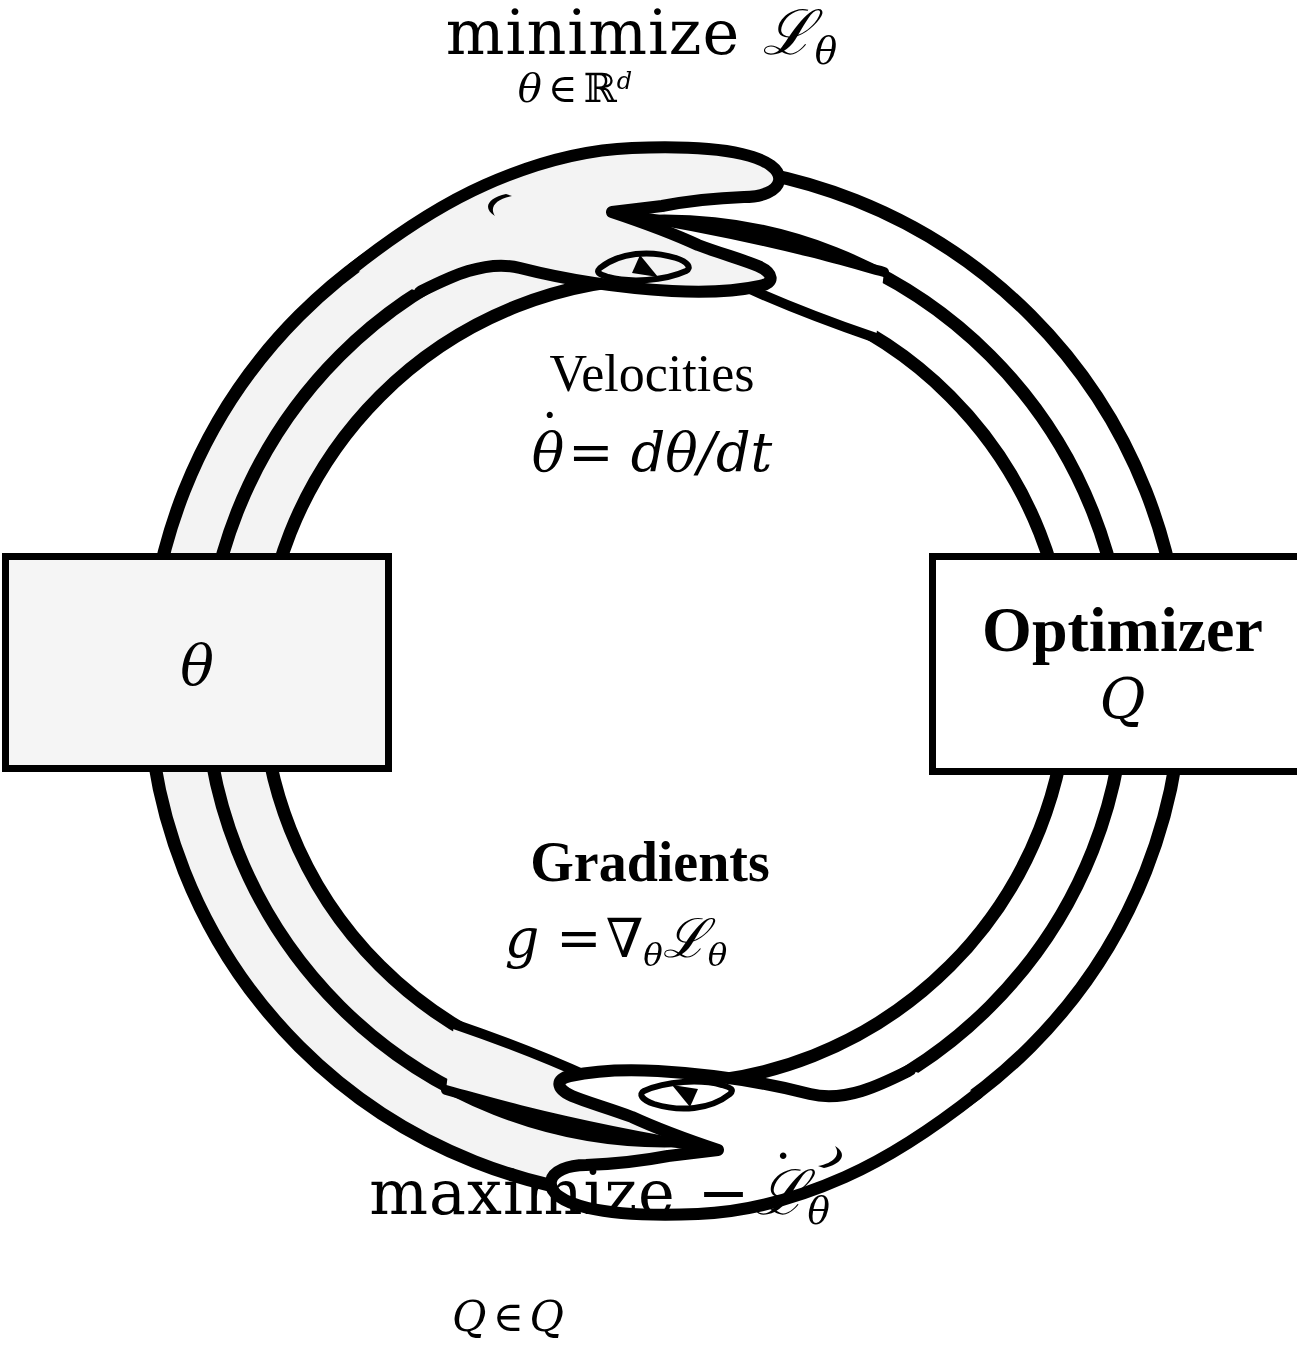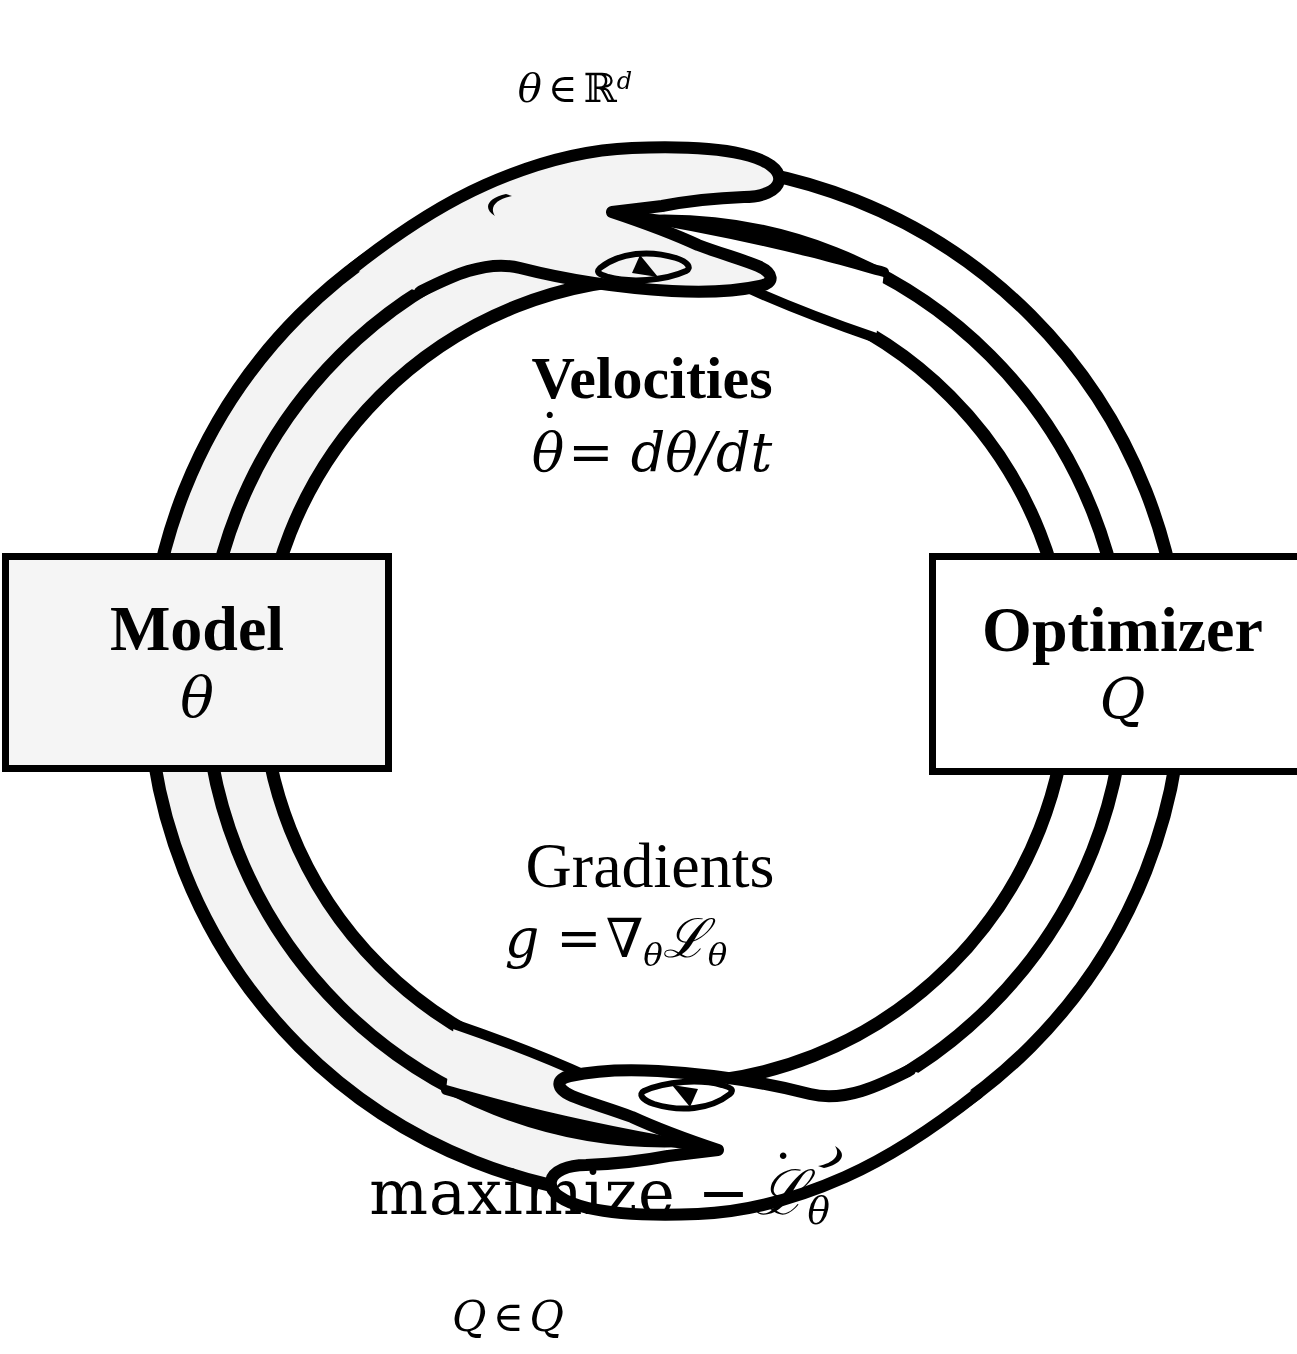--- a/index.html
+++ b/index.html
@@ -40,23 +40,23 @@
   }
   .model-box{left:2px;top:553px;width:390px;height:219px;background:var(--box-gray);}
   .optimizer-box{left:905px;top:553px;width:387px;height:222px;background:var(--paper);margin-left:24px;}
   .node-title{font-weight:bold;font-size:64px;line-height:1.0;}
   .node-symbol{font-style:italic;font-size:56px;line-height:1.1;margin-top:6px;font-family:"DejaVu Serif", serif;}
 
   
   .lbl{position:absolute;z-index:4;transform:translateX(-50%);white-space:nowrap;text-align:center;line-height:1;}
   .lbl-minimize{top:2px;left:642px;font-size:62px;letter-spacing:1px;}
   .lbl-min-constraint{top:68px;left:575px;font-size:40px;text-align:center;}
-  .lbl-velocities-title{top:348px;left:652px;font-size:60px;font-weight:bold;}
+  .lbl-velocities-title{top:348px;left:652px;font-size:52px;font-weight:normal;}
   .lbl-velocities-formula{top:426px;left:652px;font-size:54px;}
-  .lbl-gradients-title{top:834px;left:650px;font-size:64px;font-weight:normal;}
+  .lbl-gradients-title{top:834px;left:650px;font-size:56px;font-weight:bold;}
   .lbl-gradients-formula{top:912px;left:616px;font-size:54px;}
   .lbl-maximize{top:1162px;left:600px;font-size:62px;letter-spacing:1px;}
   .lbl-max-constraint{top:1296px;left:508px;font-size:42px;}
 
   .math{font-family:"DejaVu Serif", serif;font-style:italic;}
   .rm{font-family:"DejaVu Serif", serif;font-style:normal;}
   .script{font-family:"DejaVu Serif", serif;font-style:italic;}
   .subsc{font-size:0.60em;vertical-align:-0.28em;}
   .supsc{font-size:0.60em;vertical-align:0.55em;}
   .elem{padding:0 6px;}
@@ -108,29 +108,31 @@
       <use href="#tail-stroke" class="edge-thin"></use>
       <use href="#head-fill" class="fill-white"></use>
       <use href="#head-stroke" class="edge"></use>
       <use href="#eye-outline" class="edge-eye"></use>
       <use href="#eye-pupil" class="fill-ink"></use>
       <use href="#head-ear" class="fill-ink"></use>
     </g>
   </svg>
 
   <div class="node-box model-box">
-    <div class="node-title">Model</div>
     <div class="node-symbol">θ</div>
   </div>
 
   <div class="node-box optimizer-box">
     <div class="node-title">Optimizer</div>
     <div class="node-symbol">Q</div>
   </div>
 
+  <div class="lbl lbl-minimize">
+    <span class="rm">minimize</span><span class="gap-l script">ℒ</span><span class="math subsc">θ</span>
+  </div>
   <div class="lbl lbl-min-constraint">
     <span class="math">θ</span><span class="rm elem">∈</span><span class="rm">ℝ</span><span class="math supsc">d</span>
   </div>
 
   <div class="lbl lbl-velocities-title">Velocities</div>
   <div class="lbl lbl-velocities-formula math">
     <span class="dotted"><span class="dot">˙</span><span>θ</span></span><span class="gap-s">= dθ/dt</span>
   </div>
 
   <div class="lbl lbl-gradients-title">Gradients</div>

